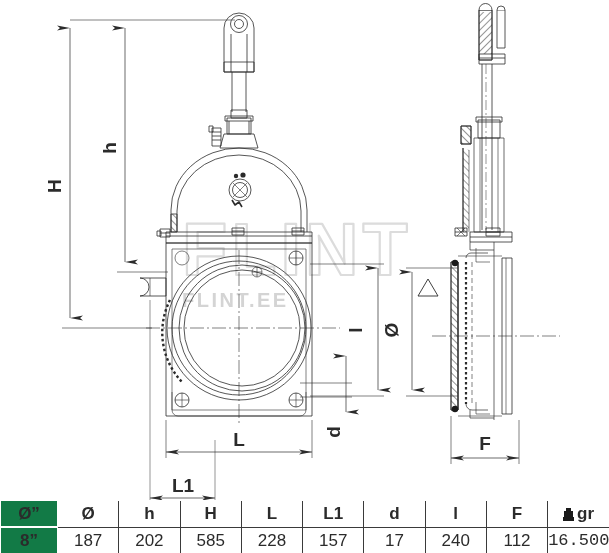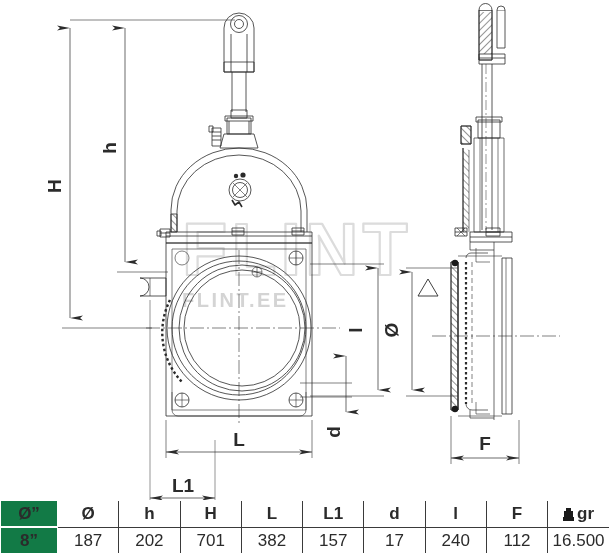--- a/index.html
+++ b/index.html
@@ -45,21 +45,21 @@
     font-size:17px;
     border-bottom:1.6px solid #3a3a3a;
     border-right:1.6px solid #3a3a3a;
   }
   tr.hdr td.datacell.last{border-right:none;}
   tr.val td.datacell{
     font-size:17px;
     font-weight:normal;
     border-right:1.6px solid #3a3a3a;
   }
-  tr.val td.datacell.last{border-right:none;}
+  tr.val td.datacell.last{border-right:none;font-family:Liberation Mono, monospace;}
   tr.hdr td.keycell{border-bottom:2px solid #ffffff;}
   .wicon{
     display:inline-block;width:11px;height:13px;
     vertical-align:-2px;margin-right:3px;position:relative;
   }
   .wicon i{display:block;background:#1a1a1a;position:absolute;}
   .wicon i.top{left:3px;top:0;width:5px;height:3px;}
   .wicon i.mid{left:1px;top:3px;width:9px;height:6px;}
   .wicon i.bot{left:0px;top:9px;width:11px;height:4px;}
 </style>
@@ -384,22 +384,22 @@
           <td class="datacell">L1</td>
           <td class="datacell">d</td>
           <td class="datacell">l</td>
           <td class="datacell">F</td>
           <td class="datacell last"><span class="wicon"><i class="top"></i><i class="mid"></i><i class="bot"></i></span><span>gr</span></td>
         </tr>
         <tr class="val">
           <td class="keycell">8”</td>
           <td class="datacell">187</td>
           <td class="datacell">202</td>
-          <td class="datacell">701</td>
-          <td class="datacell">382</td>
+          <td class="datacell">585</td>
+          <td class="datacell">228</td>
           <td class="datacell">157</td>
           <td class="datacell">17</td>
           <td class="datacell">240</td>
           <td class="datacell">112</td>
           <td class="datacell last">16.500</td>
         </tr>
       </tbody>
     </table>
   </div>
 

